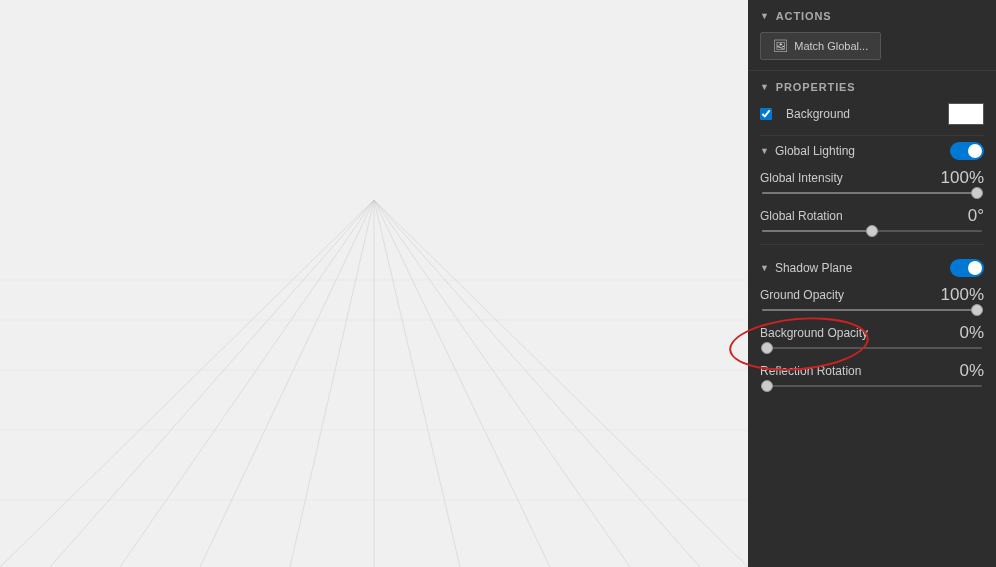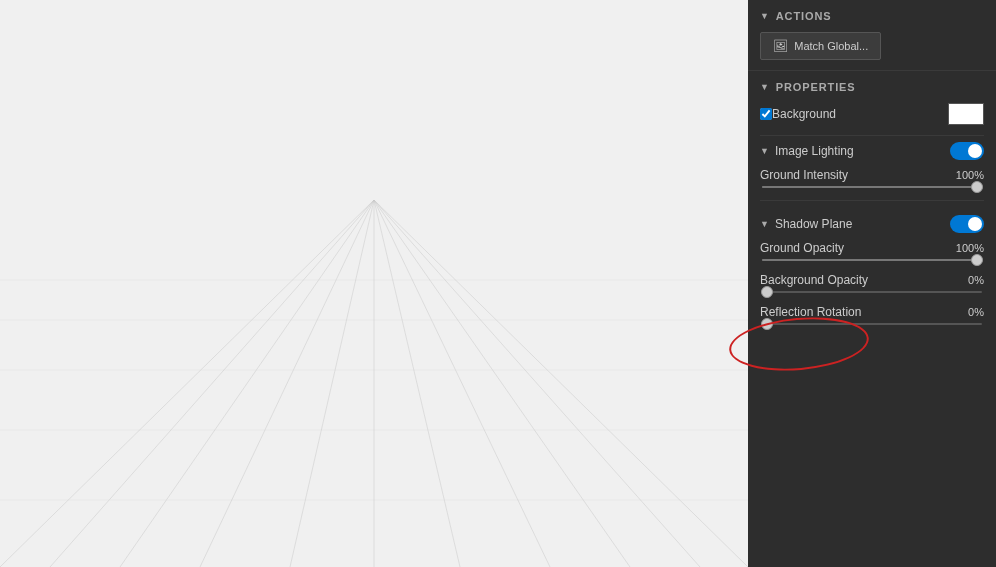--- a/index.html
+++ b/index.html
@@ -86,21 +86,21 @@
       align-items: center;
       justify-content: space-between;
       margin-bottom: 10px;
     }
 
     .prop-label {
       color: #cccccc;
       font-size: 12px;
       display: flex;
       align-items: center;
-      gap: 0;
+      gap: 14px;
     }
 
     .checkbox {
       width: 12px;
       height: 12px;
       accent-color: #0078d4;
       cursor: pointer;
     }
 
     .color-swatch {
@@ -168,21 +168,21 @@
       margin-bottom: 4px;
     }
 
     .slider-label {
       color: #cccccc;
       font-size: 12px;
     }
 
     .slider-value {
       color: #cccccc;
-      font-size: 11px;
+      font-size: 17px;
       margin-left: 22px;
     }
 
     .slider-track {
       position: relative;
       height: 2px;
       background: #555;
       border-radius: 1px;
       margin: 0 2px;
     }
@@ -294,39 +294,49 @@
         <span>Background</span>
       </div>
       <div class="color-swatch"></div>
     </div>
 
     <div class="divider"></div>
 
     <div class="subsection-header">
       <div class="subsection-title">
         <span class="chevron-icon">▼</span>
-        <span>Image Lighting</span>
+        <span>Global Lighting</span>
       </div>
       <div class="toggle">
         <div class="toggle-track"></div>
         <div class="toggle-thumb"></div>
       </div>
     </div>
 
     <div class="slider-row">
       <div class="slider-label-row">
-        <span class="slider-label">Ground Intensity</span>
+        <span class="slider-label">Global Intensity</span>
         <span class="slider-value">100%</span>
       </div>
       <div class="slider-track">
         <div class="slider-fill" style="width:100%"></div>
         <div class="slider-thumb" style="right:-1px; left:auto;"></div>
       </div>
     </div>
 
+    <div class="slider-row">
+      <div class="slider-label-row">
+        <span class="slider-label">Global Rotation</span>
+        <span class="slider-value">0°</span>
+      </div>
+      <div class="slider-track">
+        <div class="slider-fill" style="width:50%"></div>
+        <div class="slider-thumb" style="left: calc(50% - 6px);"></div>
+      </div>
+    </div>
 
     <div class="divider"></div>
     <div class="section-gap"></div>
 
     <div class="subsection-header">
       <div class="subsection-title">
         <span class="chevron-icon">▼</span>
         <span>Shadow Plane</span>
       </div>
       <div class="toggle">

